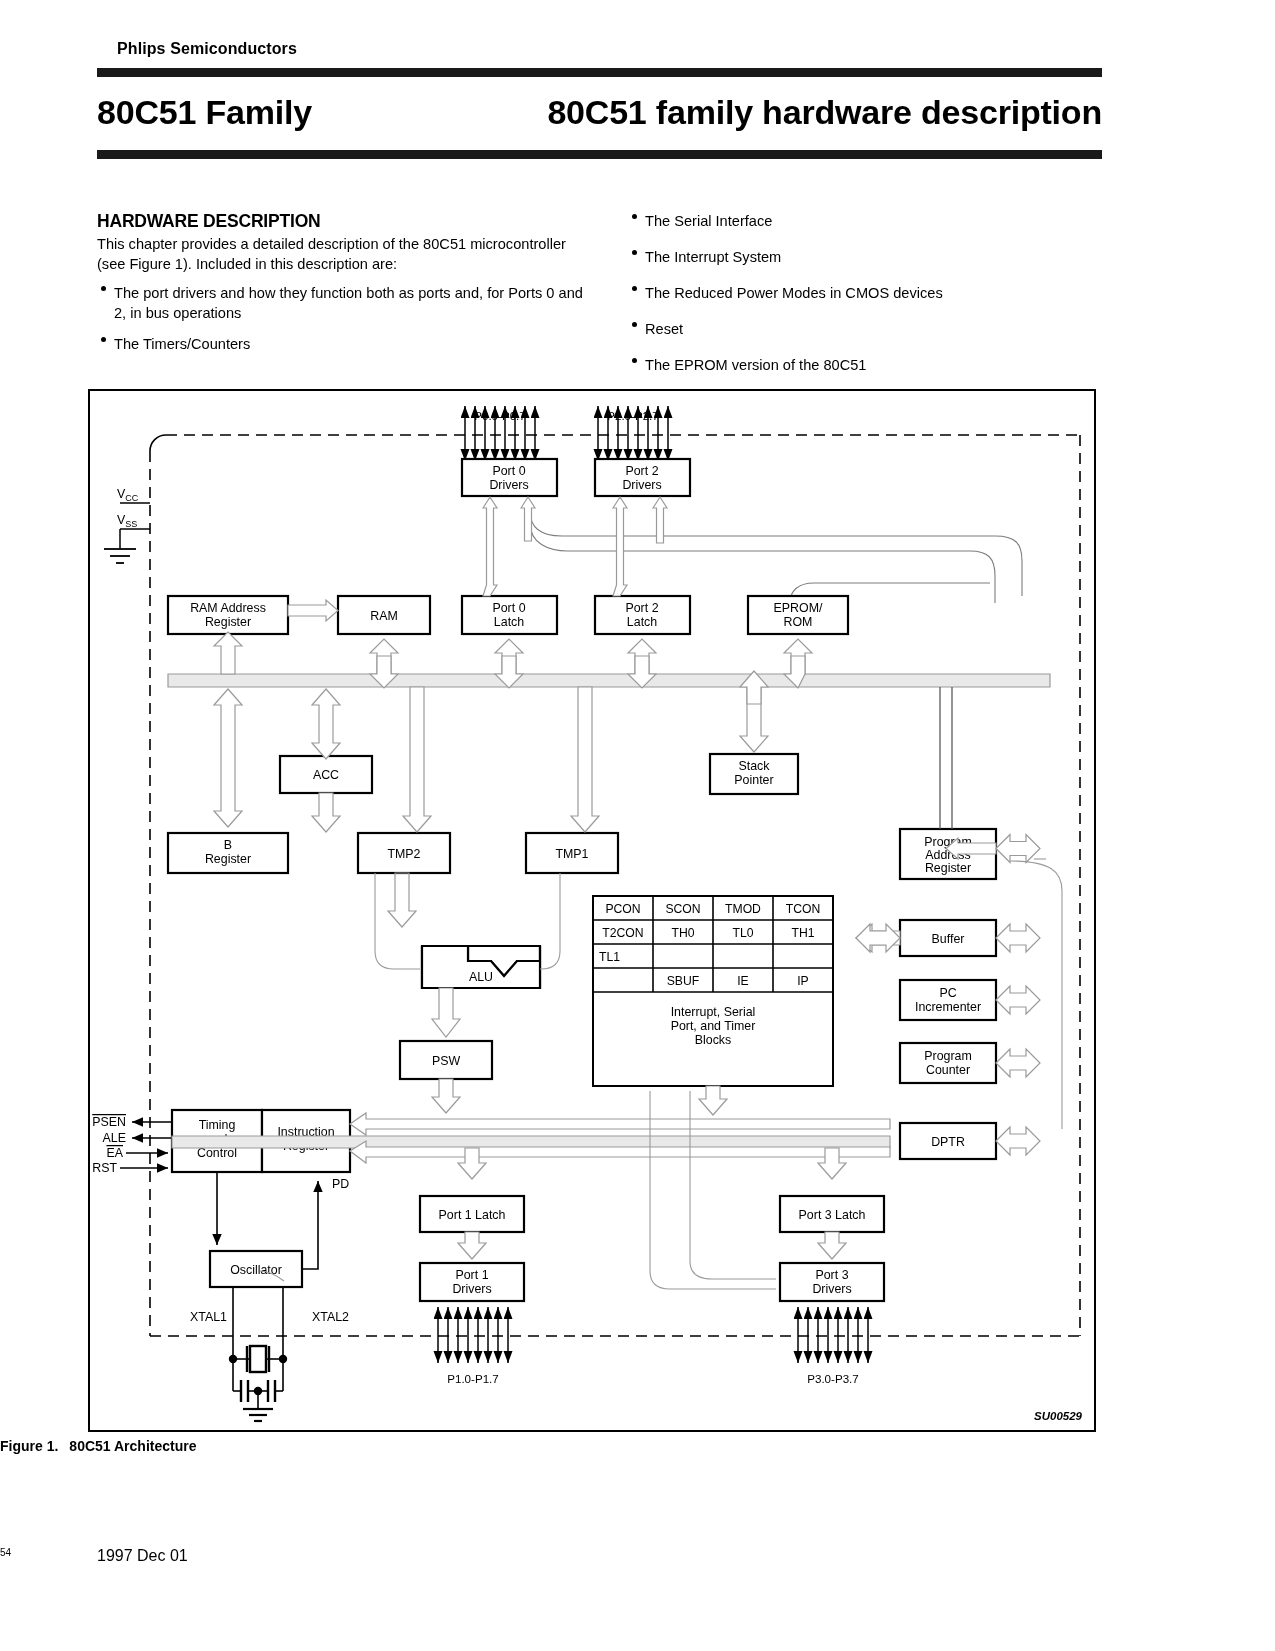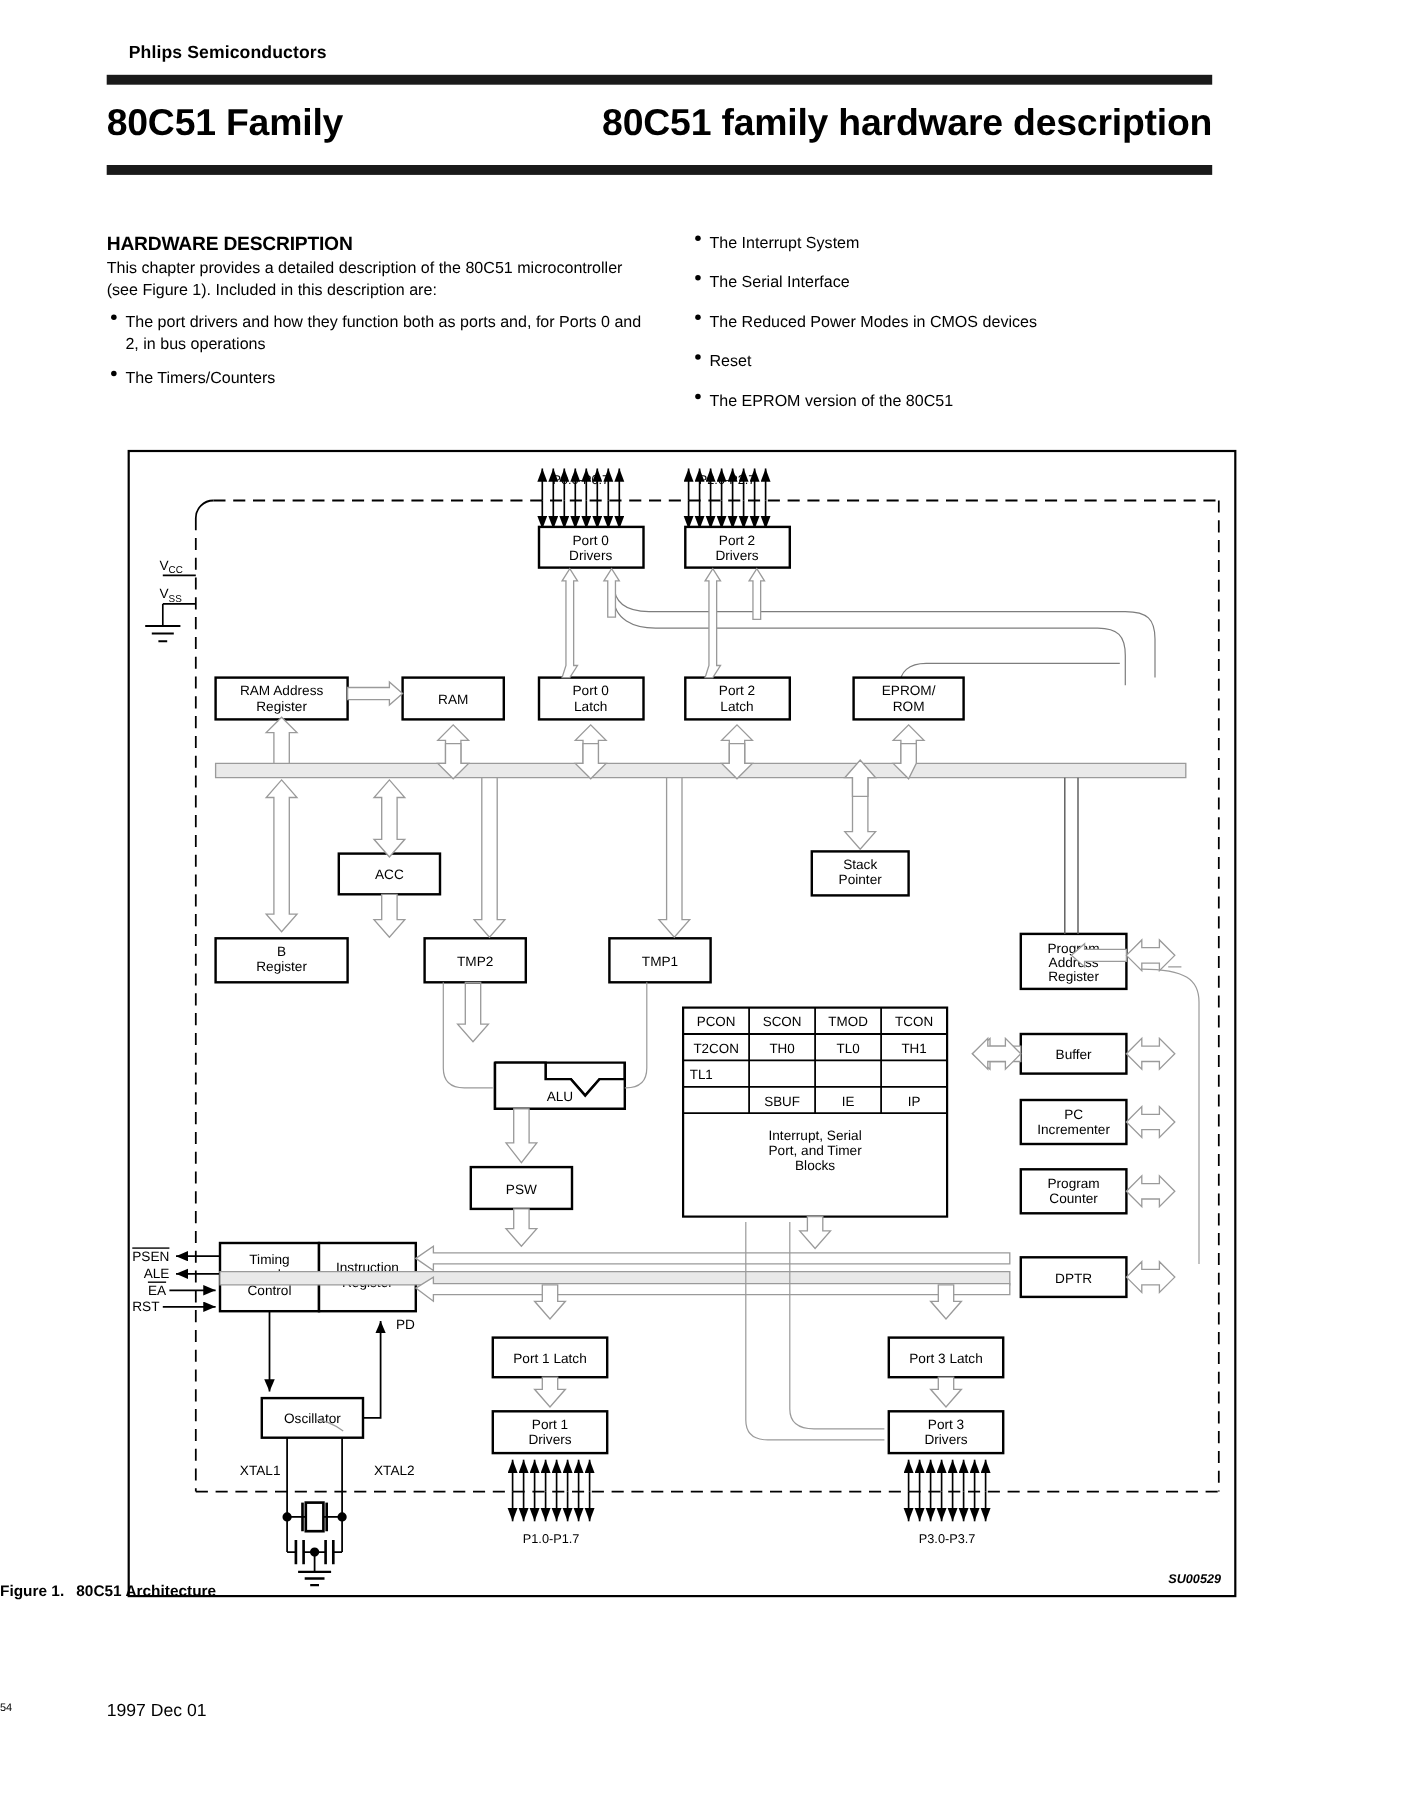--- a/index.html
+++ b/index.html
@@ -38,22 +38,22 @@
     position:relative;padding-left:17px;margin-bottom:11px;
   }
   ul.bul li::before{
     content:"";position:absolute;left:4px;top:3px;
     width:5px;height:5px;border-radius:50%;background:#000;
   }
   .col-right ul.bul li{margin-bottom:16px;}
 
   
   .figbox{
-    position:absolute;left:116px;top:389px;width:1004px;height:1039px;
-    border:2px solid #000;background:#fff;margin-top:20px;
+    position:absolute;left:88px;top:389px;width:1004px;height:1039px;
+    border:2px solid #000;background:#fff;
   }
   .figsvg{position:absolute;left:0;top:0;}
   .fig-code{
     position:absolute;right:12px;bottom:8px;
     font-size:11.5px;font-style:italic;font-weight:bold;
   }
   .fig-caption{
     position:absolute;left:0;right:0;top:1438px;text-align:left;
     font-size:14px;font-weight:bold;
   }
@@ -83,22 +83,22 @@
     <div class="sec-title">HARDWARE DESCRIPTION</div>
     <p class="para">This chapter provides a detailed description of the 80C51 microcontroller (see Figure 1). Included in this description are:</p>
     <ul class="bul">
       <li>The port drivers and how they function both as ports and, for Ports 0 and 2, in bus operations</li>
       <li>The Timers/Counters</li>
     </ul>
   </div>
 
   <div class="col col-right">
     <ul class="bul">
+      <li>The Serial Interface</li>
       <li>The Interrupt System</li>
-      <li>The Serial Interface</li>
       <li>The Reduced Power Modes in CMOS devices</li>
       <li>Reset</li>
       <li>The EPROM version of the 80C51</li>
     </ul>
   </div>
 
   <div class="figbox">
     <svg class="figsvg" width="1000" height="1035" viewBox="0 0 1000 1035">
       <defs>
 

